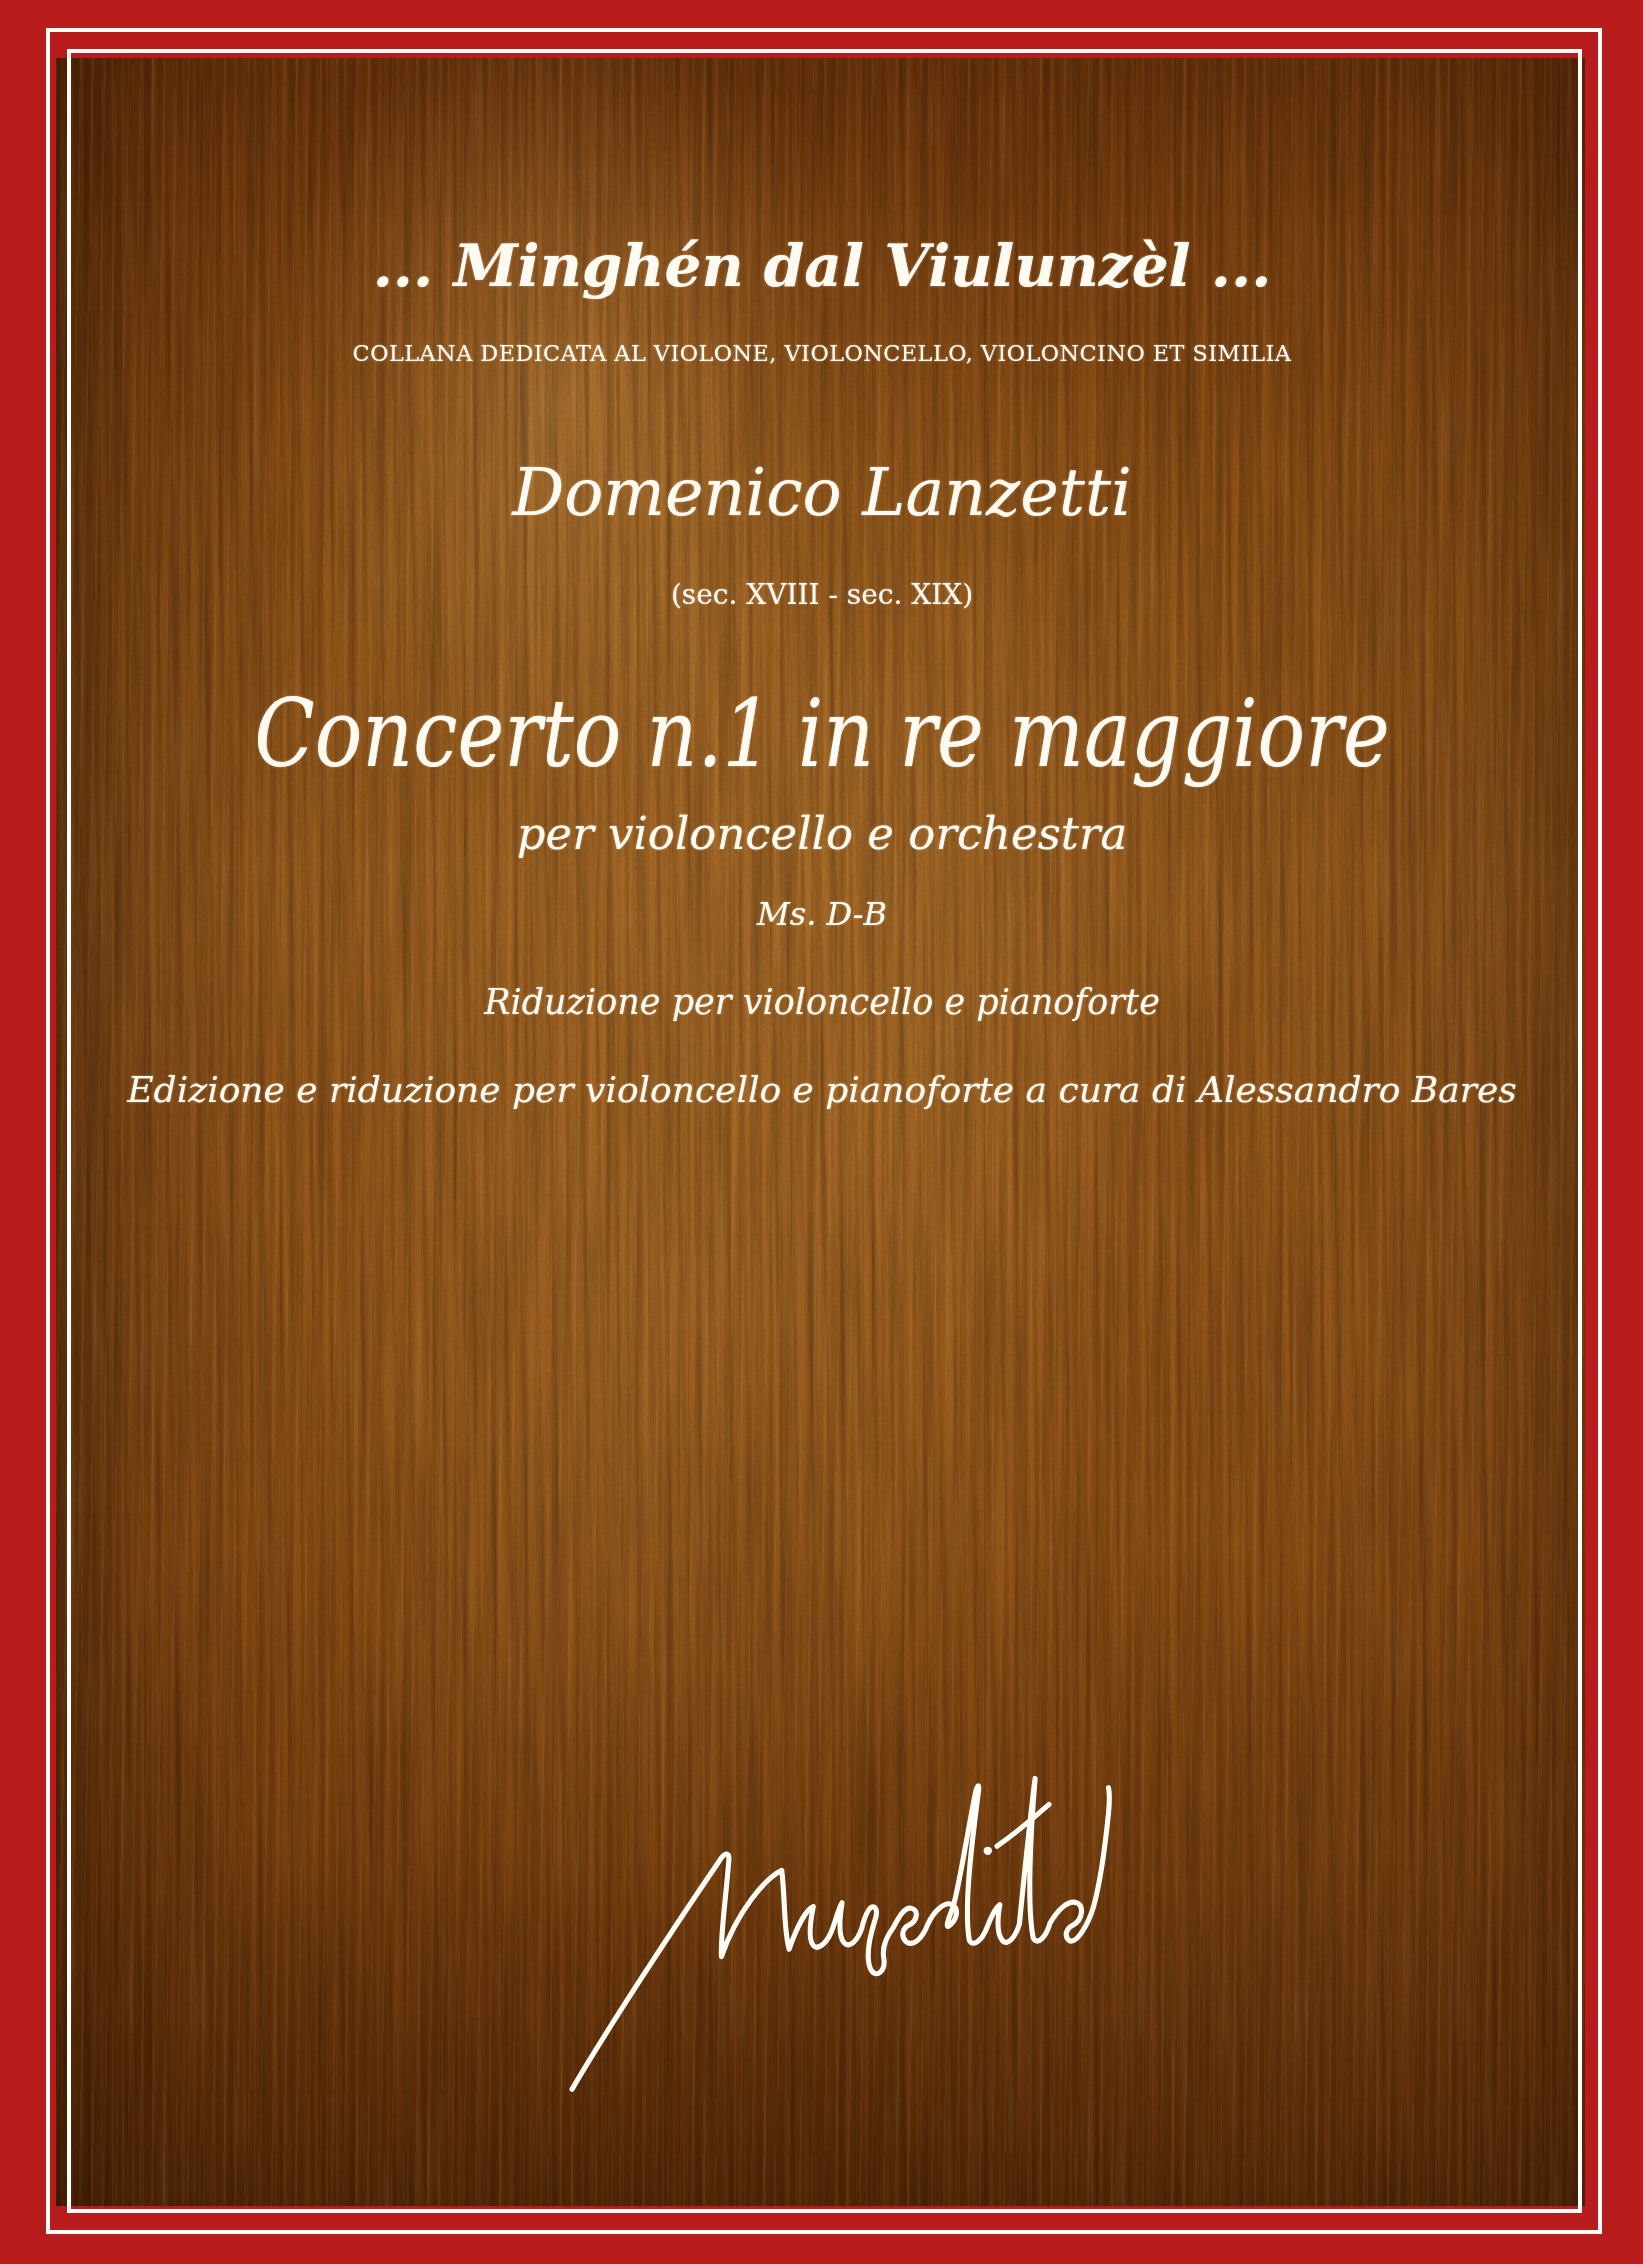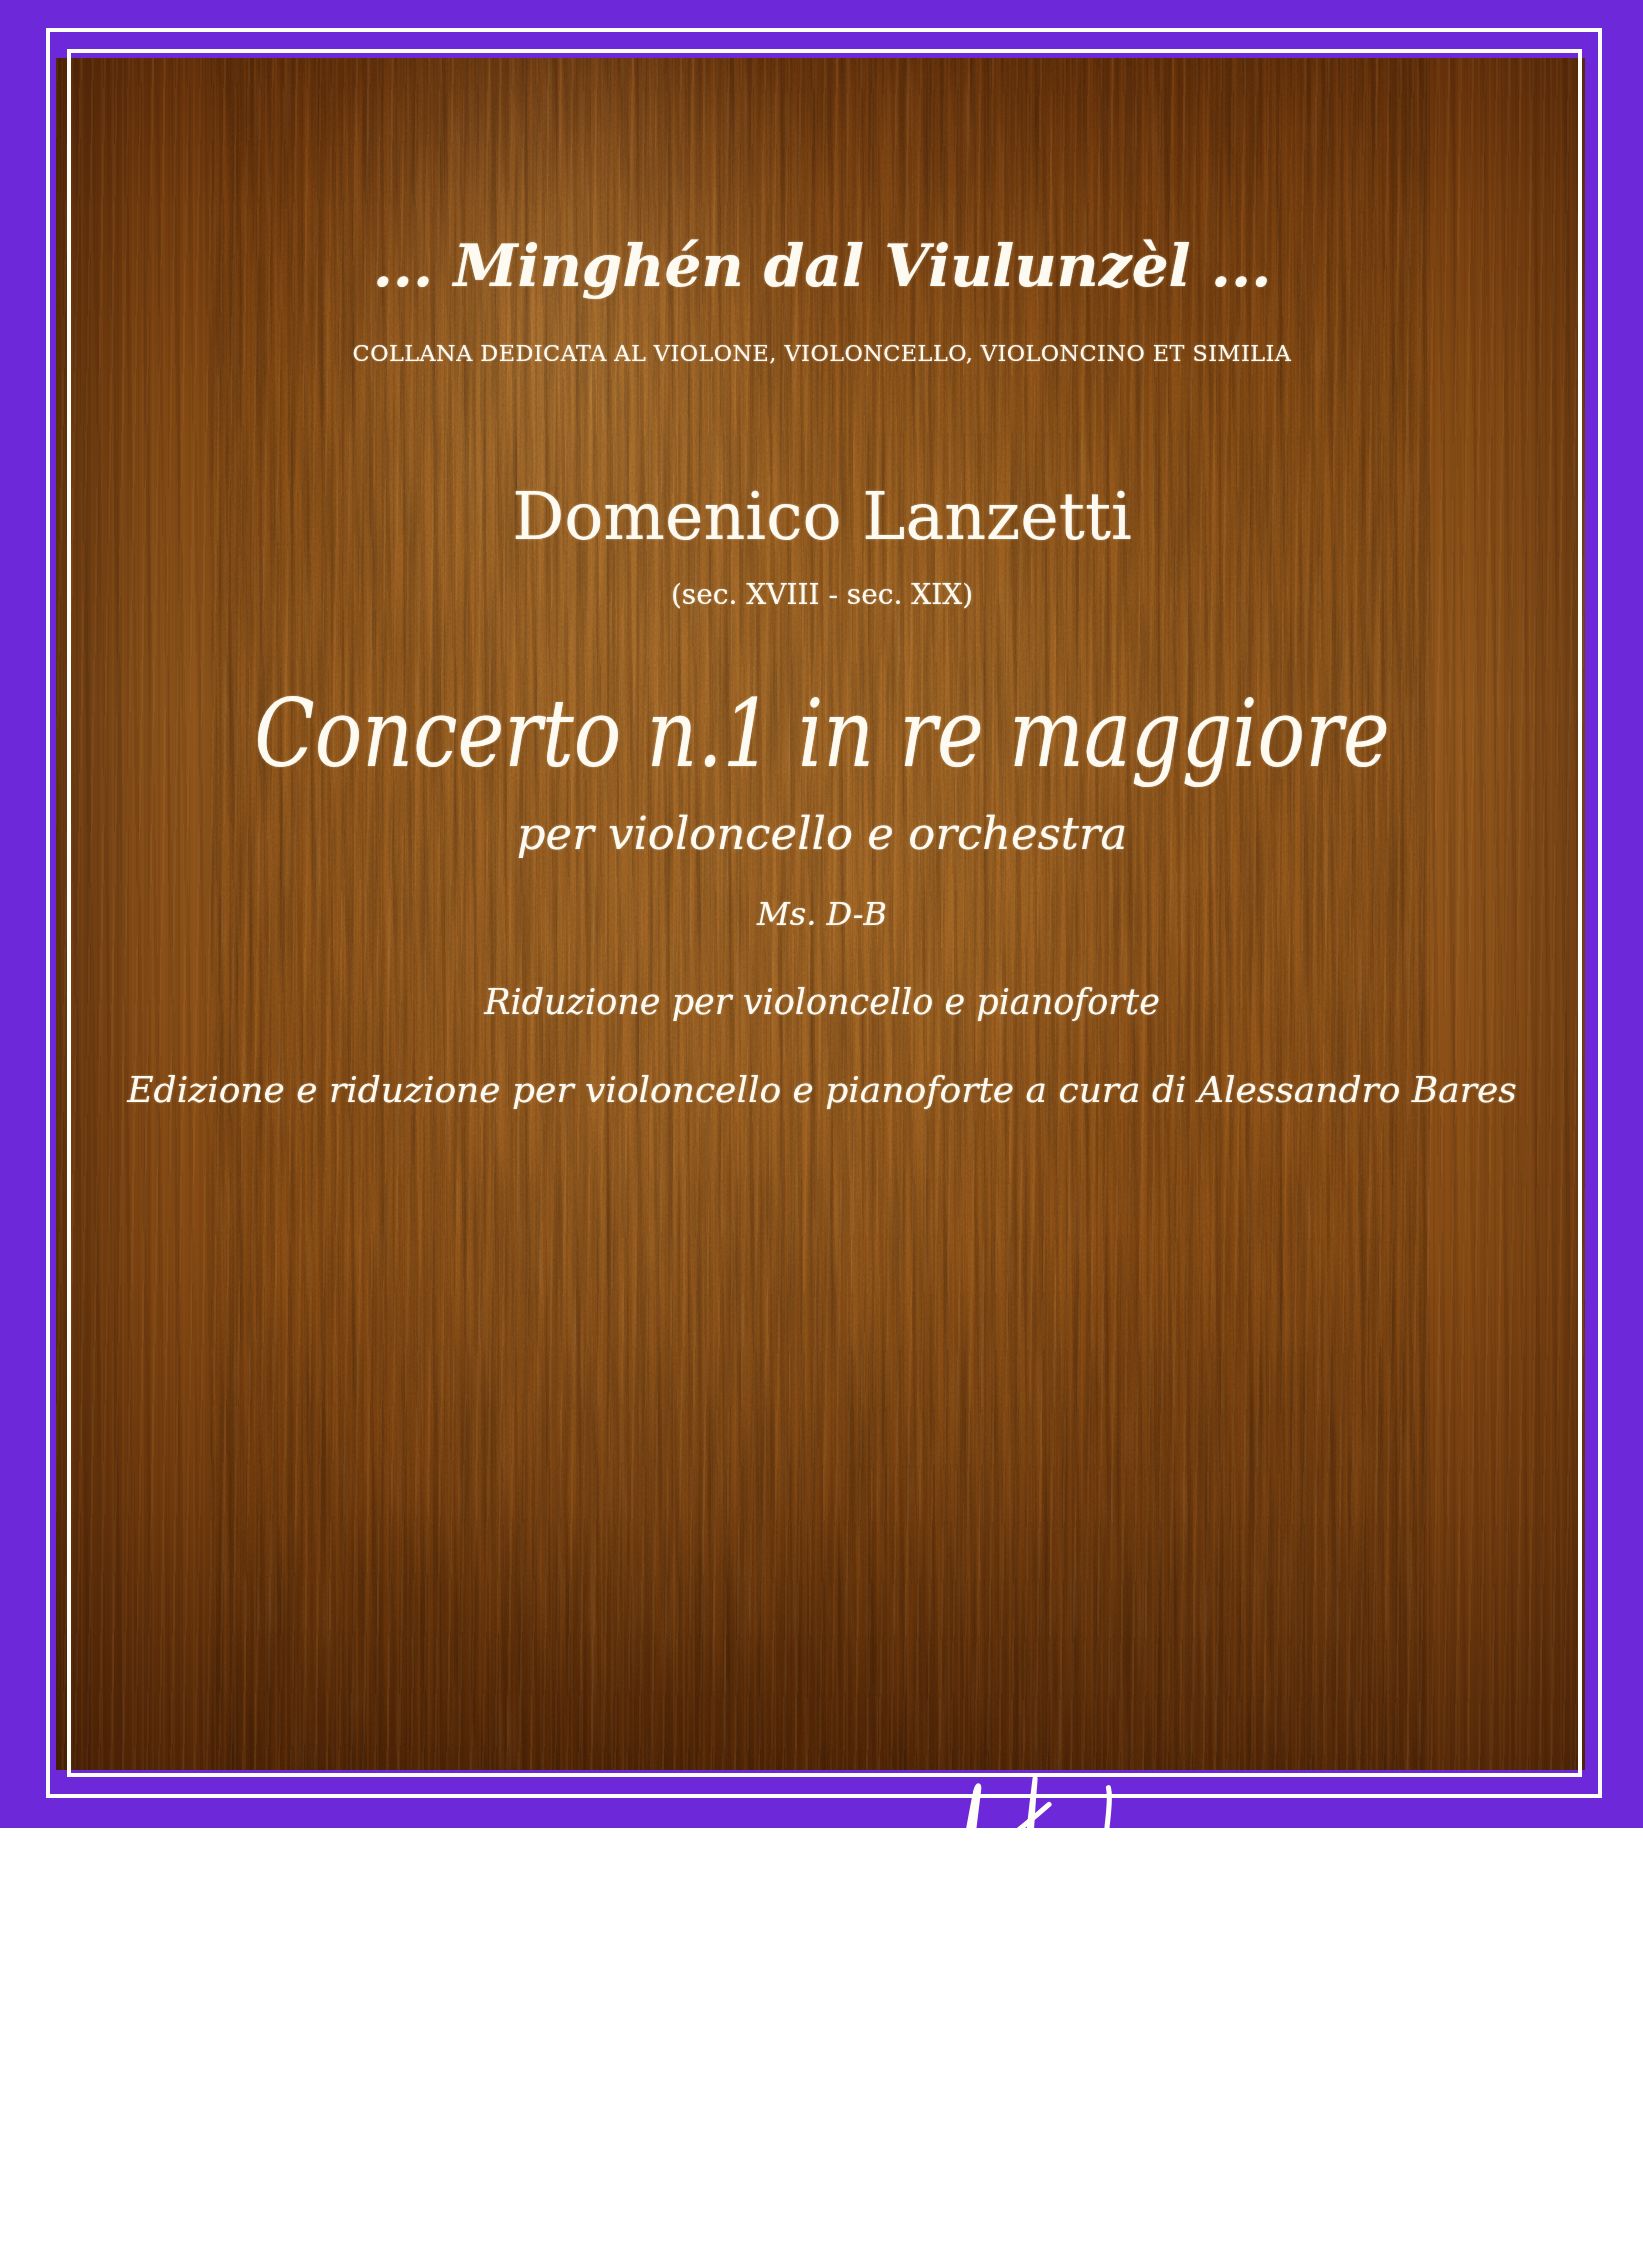--- a/index.html
+++ b/index.html
@@ -1,19 +1,19 @@
 <!DOCTYPE html>
 <html style="font-size:15px"><head>
 <meta charset="utf-8">
 <style>
   html,body{margin:0;padding:0;background:#ffffff;}
   .page{
     position:relative;
-    width:1644px;height:1828px;
-    background:#6d28d9;
+    width:1644px;height:2264px;
+    background:#b91c1c;
     overflow:hidden;
     font-family:"DejaVu Serif","Liberation Serif",serif;
   }
   
   .wood{
     position:absolute;
     left:56px;top:58px;right:59px;bottom:58px;
     background-color:#8a4a12;
     background:
       radial-gradient(ellipse 399px 575px at 33% 16%, rgba(228,172,92,0.38), rgba(228,172,92,0) 70%),
@@ -51,21 +51,21 @@
   .tl{
     position:absolute;left:0;right:0;
     text-align:center;
     color:#fdfaf1;
     line-height:1;
     text-shadow:0 0 2.8px rgba(255,244,220,0.35), 0 0 0.9px rgba(255,255,255,0.4);
     white-space:nowrap;
   }
   .series-title{top:237px;font-size:58px;font-style:italic;font-weight:bold;}
   .series-subtitle{top:342px;font-size:23px;font-weight:normal;letter-spacing:0.5px;transform:scaleX(0.97);}
-  .composer-name{top:484px;font-size:65px;}
+  .composer-name{top:460px;font-size:65px;font-style:italic;}
   .composer-dates{top:581px;font-size:28px;}
   .work-title{top:688px;font-size:93px;font-style:italic;transform:scaleX(0.85);}
   .work-subtitle{top:811px;font-size:45px;font-style:italic;}
   .manuscript{top:898px;font-size:32px;font-style:italic;}
   .arrangement{top:985px;font-size:35px;font-style:italic;}
   .edition{top:1072px;font-size:36px;font-style:italic;}
   
   .logo{
     position:absolute;left:533px;top:1758px;width:594px;height:362px;
   }

